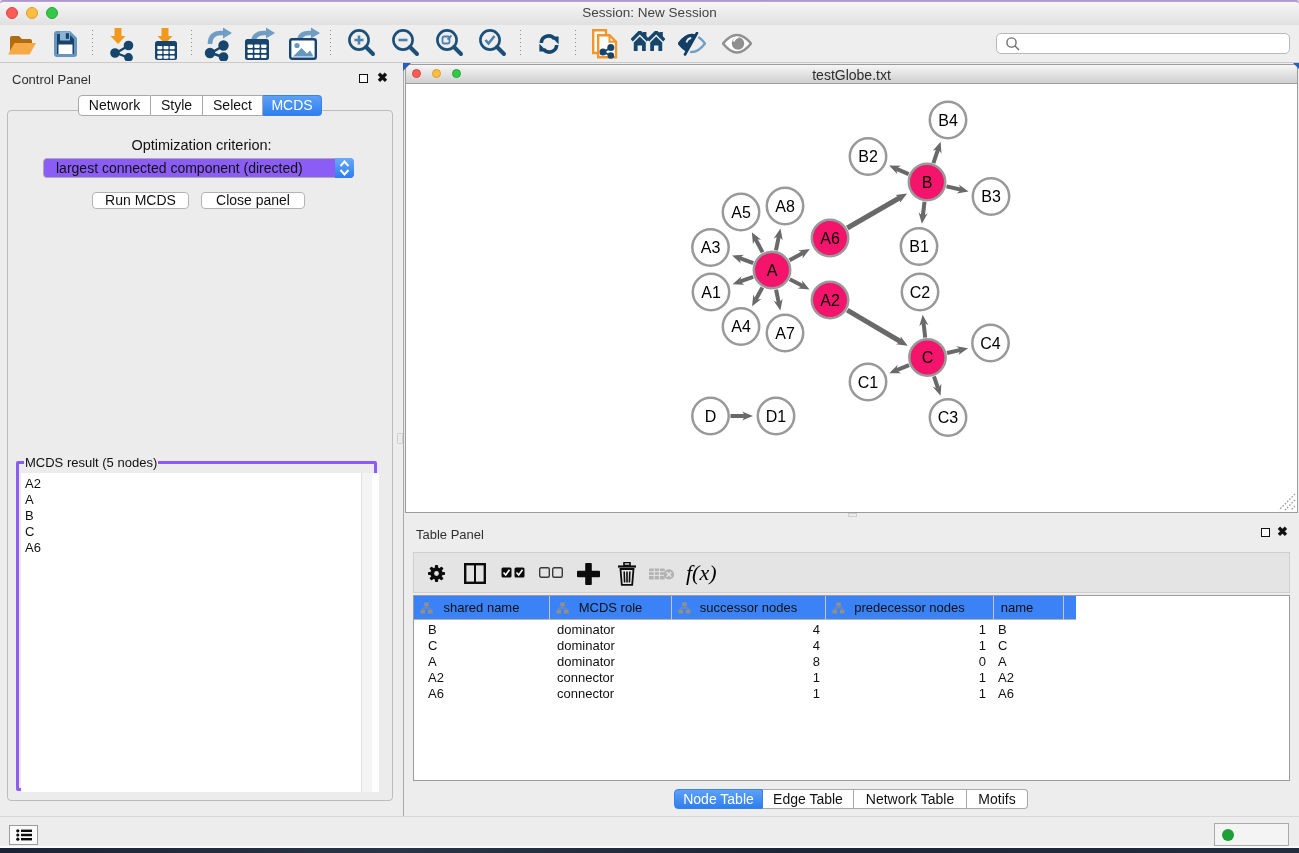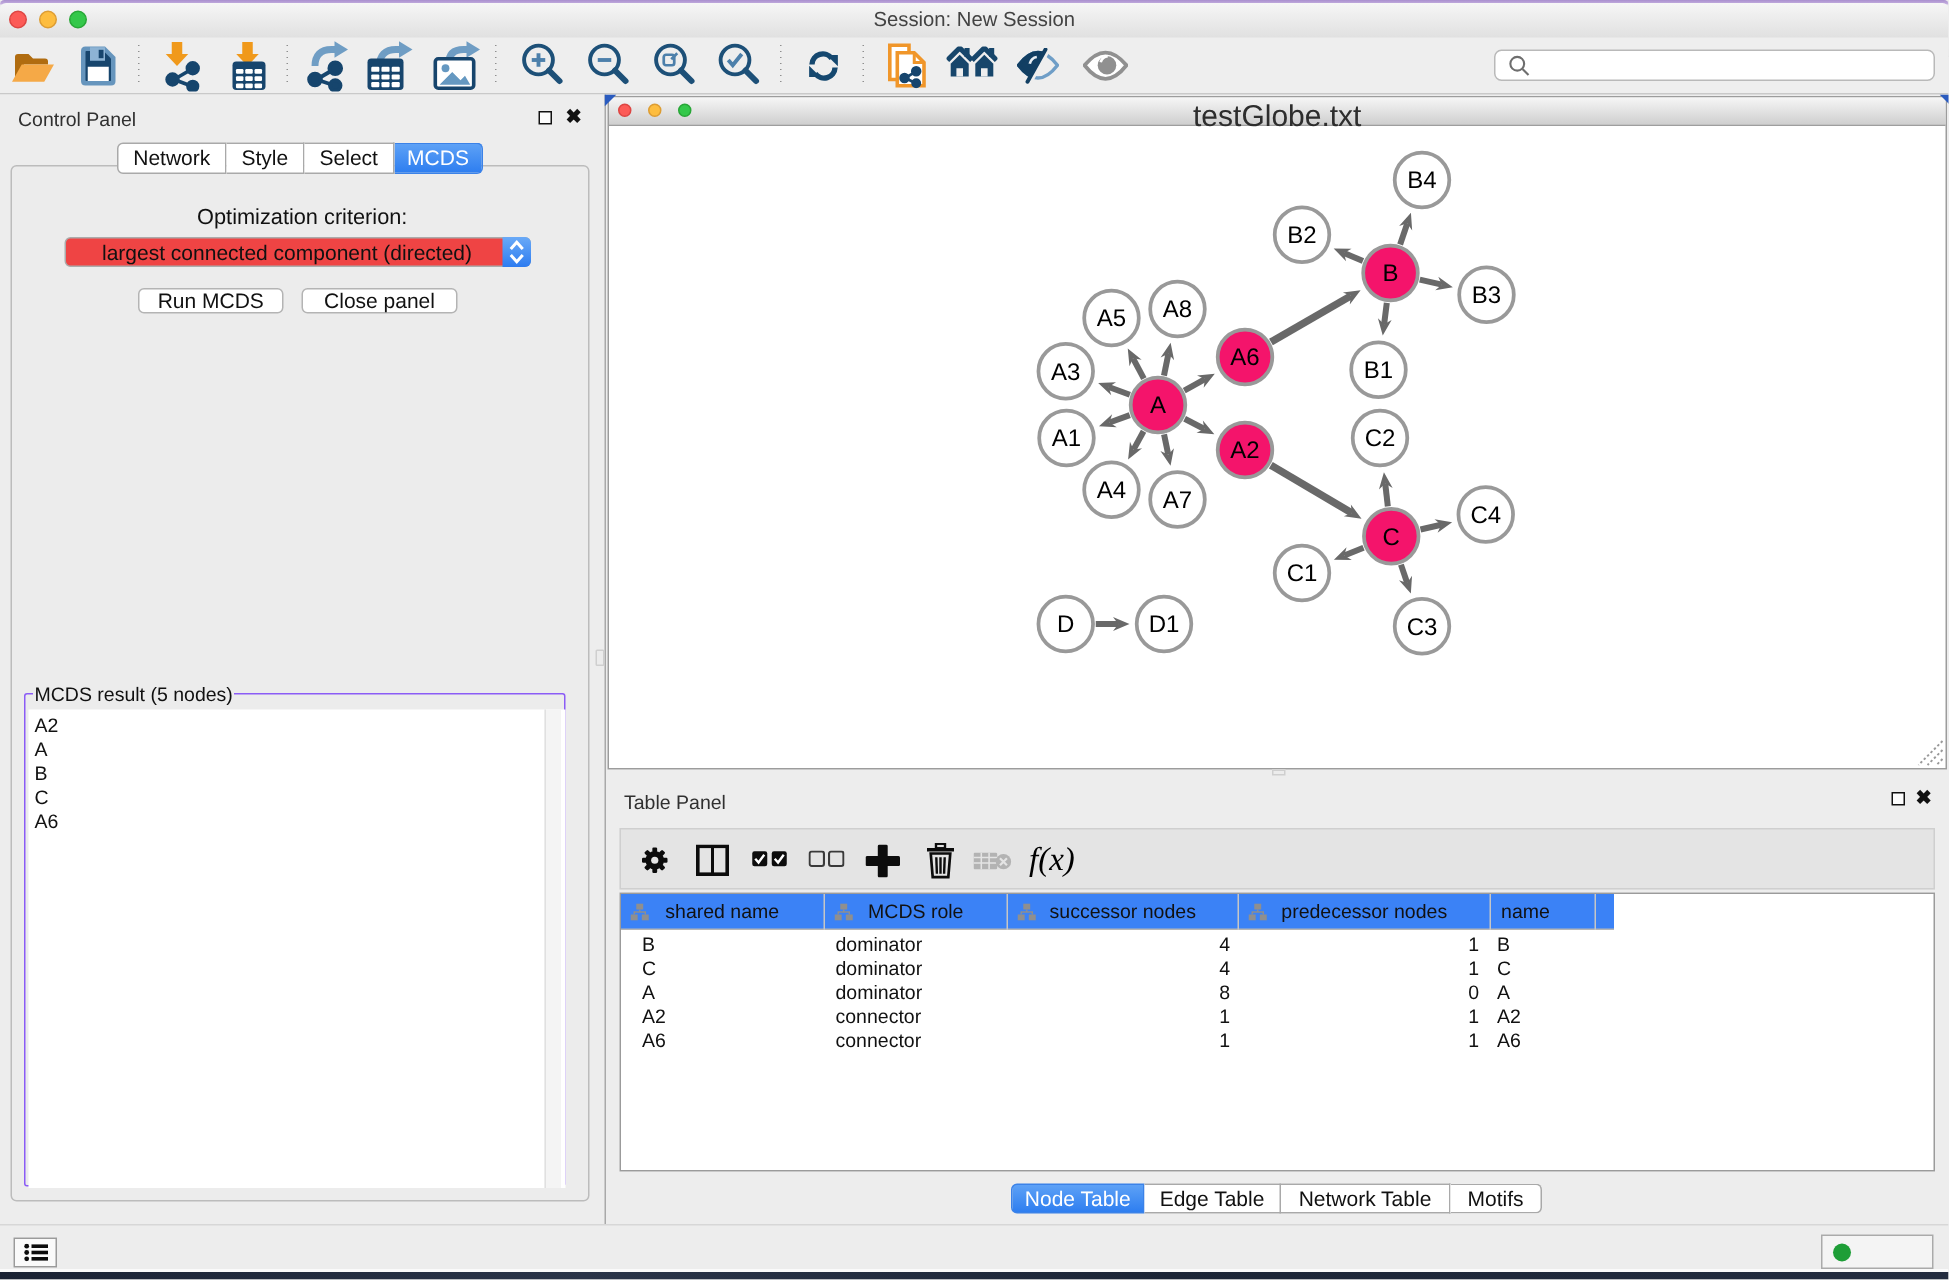--- a/index.html
+++ b/index.html
@@ -32,43 +32,43 @@
   background:#ececec; border:1px solid #bcbcbc; border-radius:4px; }
 #cp-tabs { position:absolute; left:78px; top:32px; height:21px; display:flex; z-index:5; }
 .tab { height:21px; background:#fff; border:1px solid #a9a9a9; border-left:none;
   font-size:14px; color:#111; text-align:center; line-height:19px; }
 .tab.first { border-left:1px solid #a9a9a9; border-radius:4px 0 0 4px; }
 .tab.last { border-radius:0 4px 4px 0; }
 .tab.sel { background:linear-gradient(#5da1f6,#2e7ef0); color:#fff; border-color:#3b82e8; }
 #optlabel { position:absolute; left:0; width:100%; top:74px; text-align:center;
   font-size:14.5px; color:#111; }
 #dropdown { position:absolute; left:43px; top:95px; width:311px; height:20px;
-  background:#ef4444; border:1px solid #ababab; border-radius:4px; font-size:14px;
-  line-height:18px; padding-left:24px; color:#111; }
+  background:#8b5cf6; border:1px solid #ababab; border-radius:4px; font-size:14px;
+  line-height:18px; padding-left:12px; color:#111; }
 #dd-step { position:absolute; right:-1px; top:-1px; width:19px; height:20px;
   background:linear-gradient(#6aaaf7,#2d7cf0); border-radius:0 4px 4px 0; }
 .btn { position:absolute; height:17px; background:#fff; border:1px solid #b4b4b4;
   border-radius:4px; font-size:14px; color:#111; text-align:center; line-height:15px; }
 fieldset#mcds { position:absolute; left:16px; top:392px; width:361px; height:336px;
-  border:1px solid #8b5cf6; border-radius:2px; background:#ececec; }
+  border:3px solid #8b5cf6; border-radius:2px; background:#ececec; }
 fieldset#mcds legend { font-size:13px; color:#111; margin-left:5px; padding:0 1px; }
 #mcds-list { position:absolute; left:2px; top:3px; width:358px; height:319px;
   background:#fff; font-size:13px; color:#111; padding:3px 0 0 4px; line-height:16px; }
 #mcds-scroll { position:absolute; right:2px; top:3px; width:11px; height:319px;
   background:#f4f4f4; border-left:1px solid #e0e0e0; }
 
 #netwin { position:absolute; left:405px; top:64px; width:893px; height:449px;
   background:#fff; border:1px solid #9c9c9c; }
 #net-title { position:absolute; left:0; top:0; width:100%; height:19px;
   background:linear-gradient(#f6f6f6,#cfcfcf); border-bottom:1px solid #9e9e9e; }
 #net-title .red { left:6px; top:4px; width:9px; height:9px; background:#fc5b57; border:1px solid #dd4643;}
 #net-title .yel { left:26px; top:4px; width:9px; height:9px; background:#fdbd3f; border:1px solid #dd9d33;}
 #net-title .grn { left:46px; top:4px; width:9px; height:9px; background:#34c84a; border:1px solid #28a737;}
 #net-title .title { position:absolute; left:0; right:0; top:2px; text-align:center;
-  font-size:20px; color:#2d2d2d; }
+  font-size:14px; color:#2d2d2d; }
 .bluecorner { position:absolute; width:8px; height:8px; z-index:6; }
 
 #tpanel { position:absolute; left:404px; top:520px; width:895px; height:296px;
   background:#ededed; }
 #ttoolbar { position:absolute; left:9px; top:32px; width:877px; height:41px;
   background:#e4e4e4; border:1px solid #cfcfcf; }
 #ttable { position:absolute; left:9px; top:75px; width:877px; height:186px;
   background:#fff; border:1px solid #9b9b9b; }
 #thead { position:absolute; left:0; top:0; width:662px; height:24px;
   background:#3b82f6; border-bottom:1px solid #b5b5b5; }

